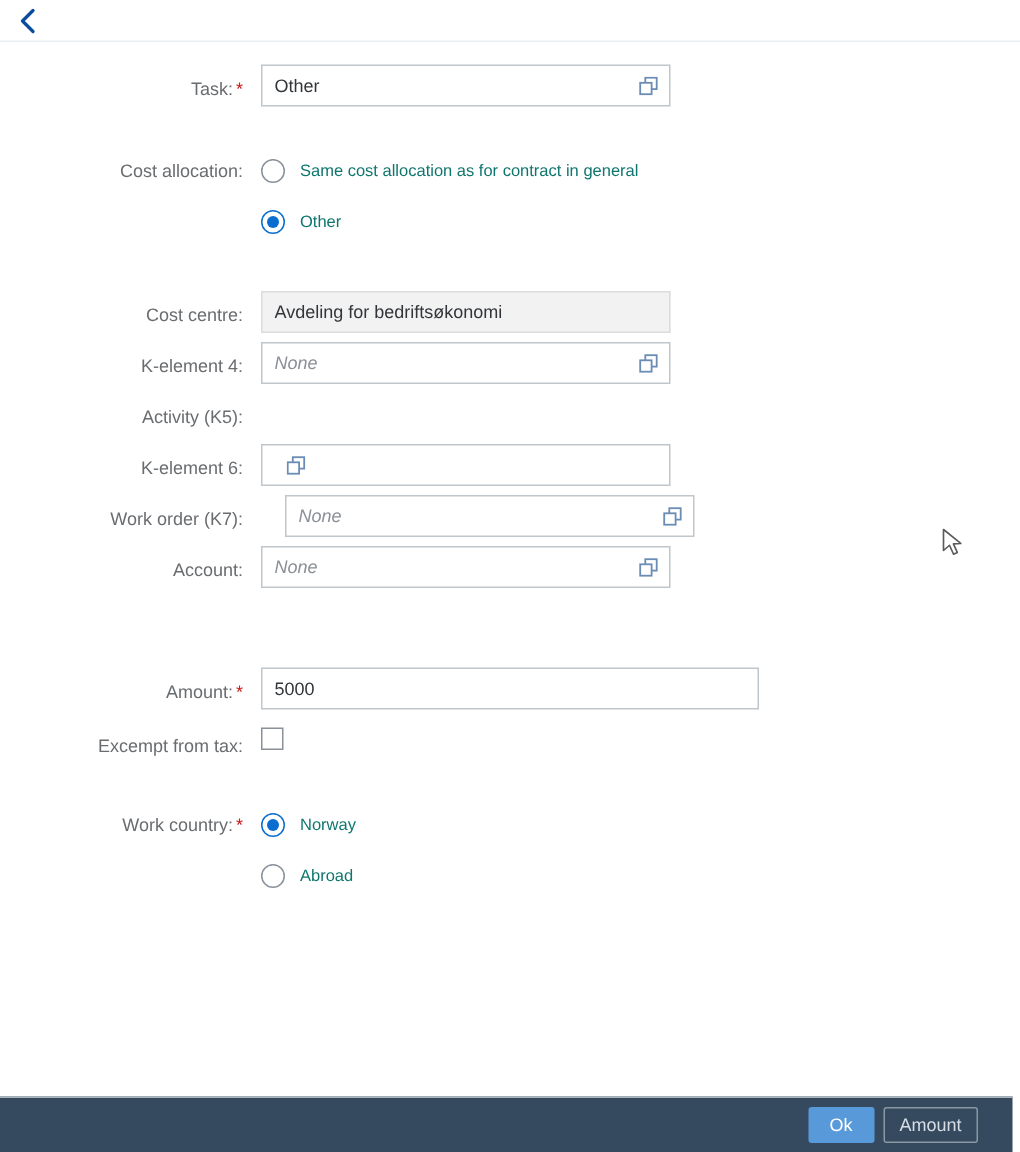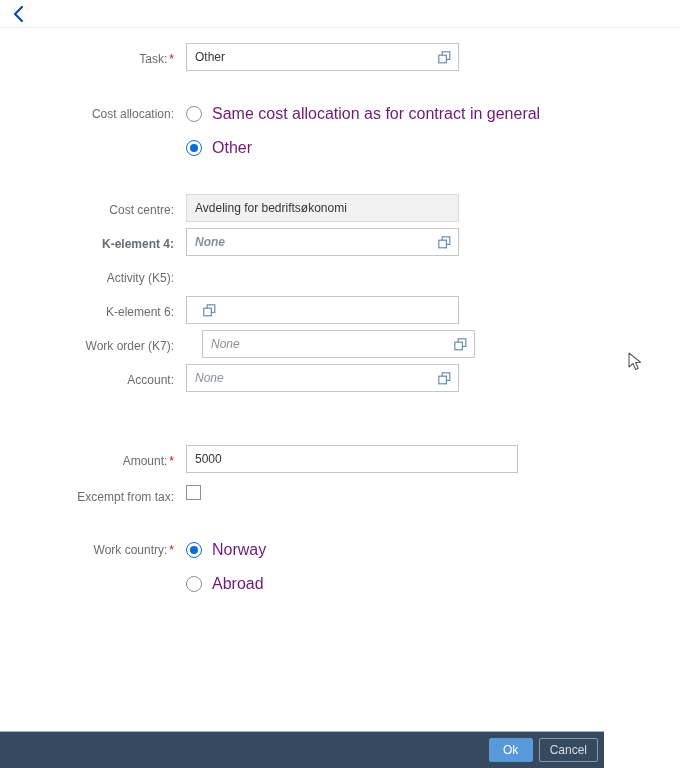--- a/index.html
+++ b/index.html
@@ -44,21 +44,20 @@
     background: #ffffff;
     box-sizing: border-box;
     overflow: hidden;
   }
 
   .frow {
     display: flex;
     align-items: flex-start;
     position: absolute;
     left: 0;
-    padding-left: 12px;
   }
   .flabel {
     width: 162px;
     text-align: right;
     color: #6a6d70;
     font-size: 12px;
     line-height: 16px;
     padding-top: 8px;
     box-sizing: border-box;
     white-space: nowrap;
@@ -144,49 +143,49 @@
   }
   .radio-item.selected .radio-mark::after {
     content: "";
     width: 8px;
     height: 8px;
     border-radius: 50%;
     background: #0a6ed1;
   }
   .radio-text {
     margin-left: 10px;
-    font-size: 16px;
-    color: #701a75;
+    font-size: 11px;
+    color: #0f766e;
     white-space: nowrap;
   }
 
   
   .check-mark {
     width: 15px;
     height: 15px;
     border: 1px solid #89919a;
     background: #ffffff;
     box-sizing: border-box;
     cursor: pointer;
   }
 
   
   .footer-bar {
     position: absolute;
     left: 0;
     bottom: 0;
-    width: 604px;
+    width: 675px;
     height: 37px;
     background: #354a5f;
     border-top: 1px solid #a9b4be;
     box-sizing: border-box;
     display: flex;
     align-items: center;
     justify-content: flex-end;
-    padding-right: 6px;
+    padding-right: 23px;
   }
   .btn {
     height: 24px;
     min-width: 44px;
     padding: 0 10px;
     font-size: 12px;
     font-family: "Liberation Sans", sans-serif;
     box-sizing: border-box;
     display: flex;
     align-items: center;
@@ -261,21 +260,21 @@
 
   <div class="frow" style="top:166px;">
     <div class="flabel">Cost centre:</div>
     <div class="fcontrol">
       <div class="inp w-std readonly">
         <span class="val">Avdeling for bedriftsøkonomi</span>
       </div>
     </div>
   </div>
 
-  <div class="frow" style="top:200px;font-weight:bold;">
+  <div class="frow" style="top:200px;">
     <div class="flabel">K-element 4:</div>
     <div class="fcontrol">
       <div class="inp w-std">
         <span class="val placeholder">None</span>
         <span class="vh-btn">
           <svg width="13" height="13" viewBox="0 0 13 13" aria-hidden="true">
             <rect x="4.2" y="0.8" width="7.6" height="7.6" fill="none" stroke="#6b8cb5" stroke-width="1.2"></rect>
             <rect x="0.8" y="4.2" width="7.6" height="7.6" fill="#ffffff" stroke="#6b8cb5" stroke-width="1.2"></rect>
           </svg>
         </span>
@@ -366,14 +365,14 @@
   <div class="cursor" style="left:628px; top:324px;">
     <svg width="16" height="20" viewBox="0 0 16 20" aria-hidden="true">
       <polygon points="1,1 1,15 5,11.5 7.7,17.5 10.2,16.3 7.6,10.6 12.5,10.3" fill="#ffffff" stroke="#5b5b5b" stroke-width="1.1" stroke-linejoin="round"></polygon>
     </svg>
   </div>
 
 </div>
 
 <div class="footer-bar">
   <div class="btn btn-emphasized">Ok</div>
-  <div class="btn btn-transparent">Cancel</div>
+  <div class="btn btn-transparent">Amount</div>
 </div>
 
 </body></html>

